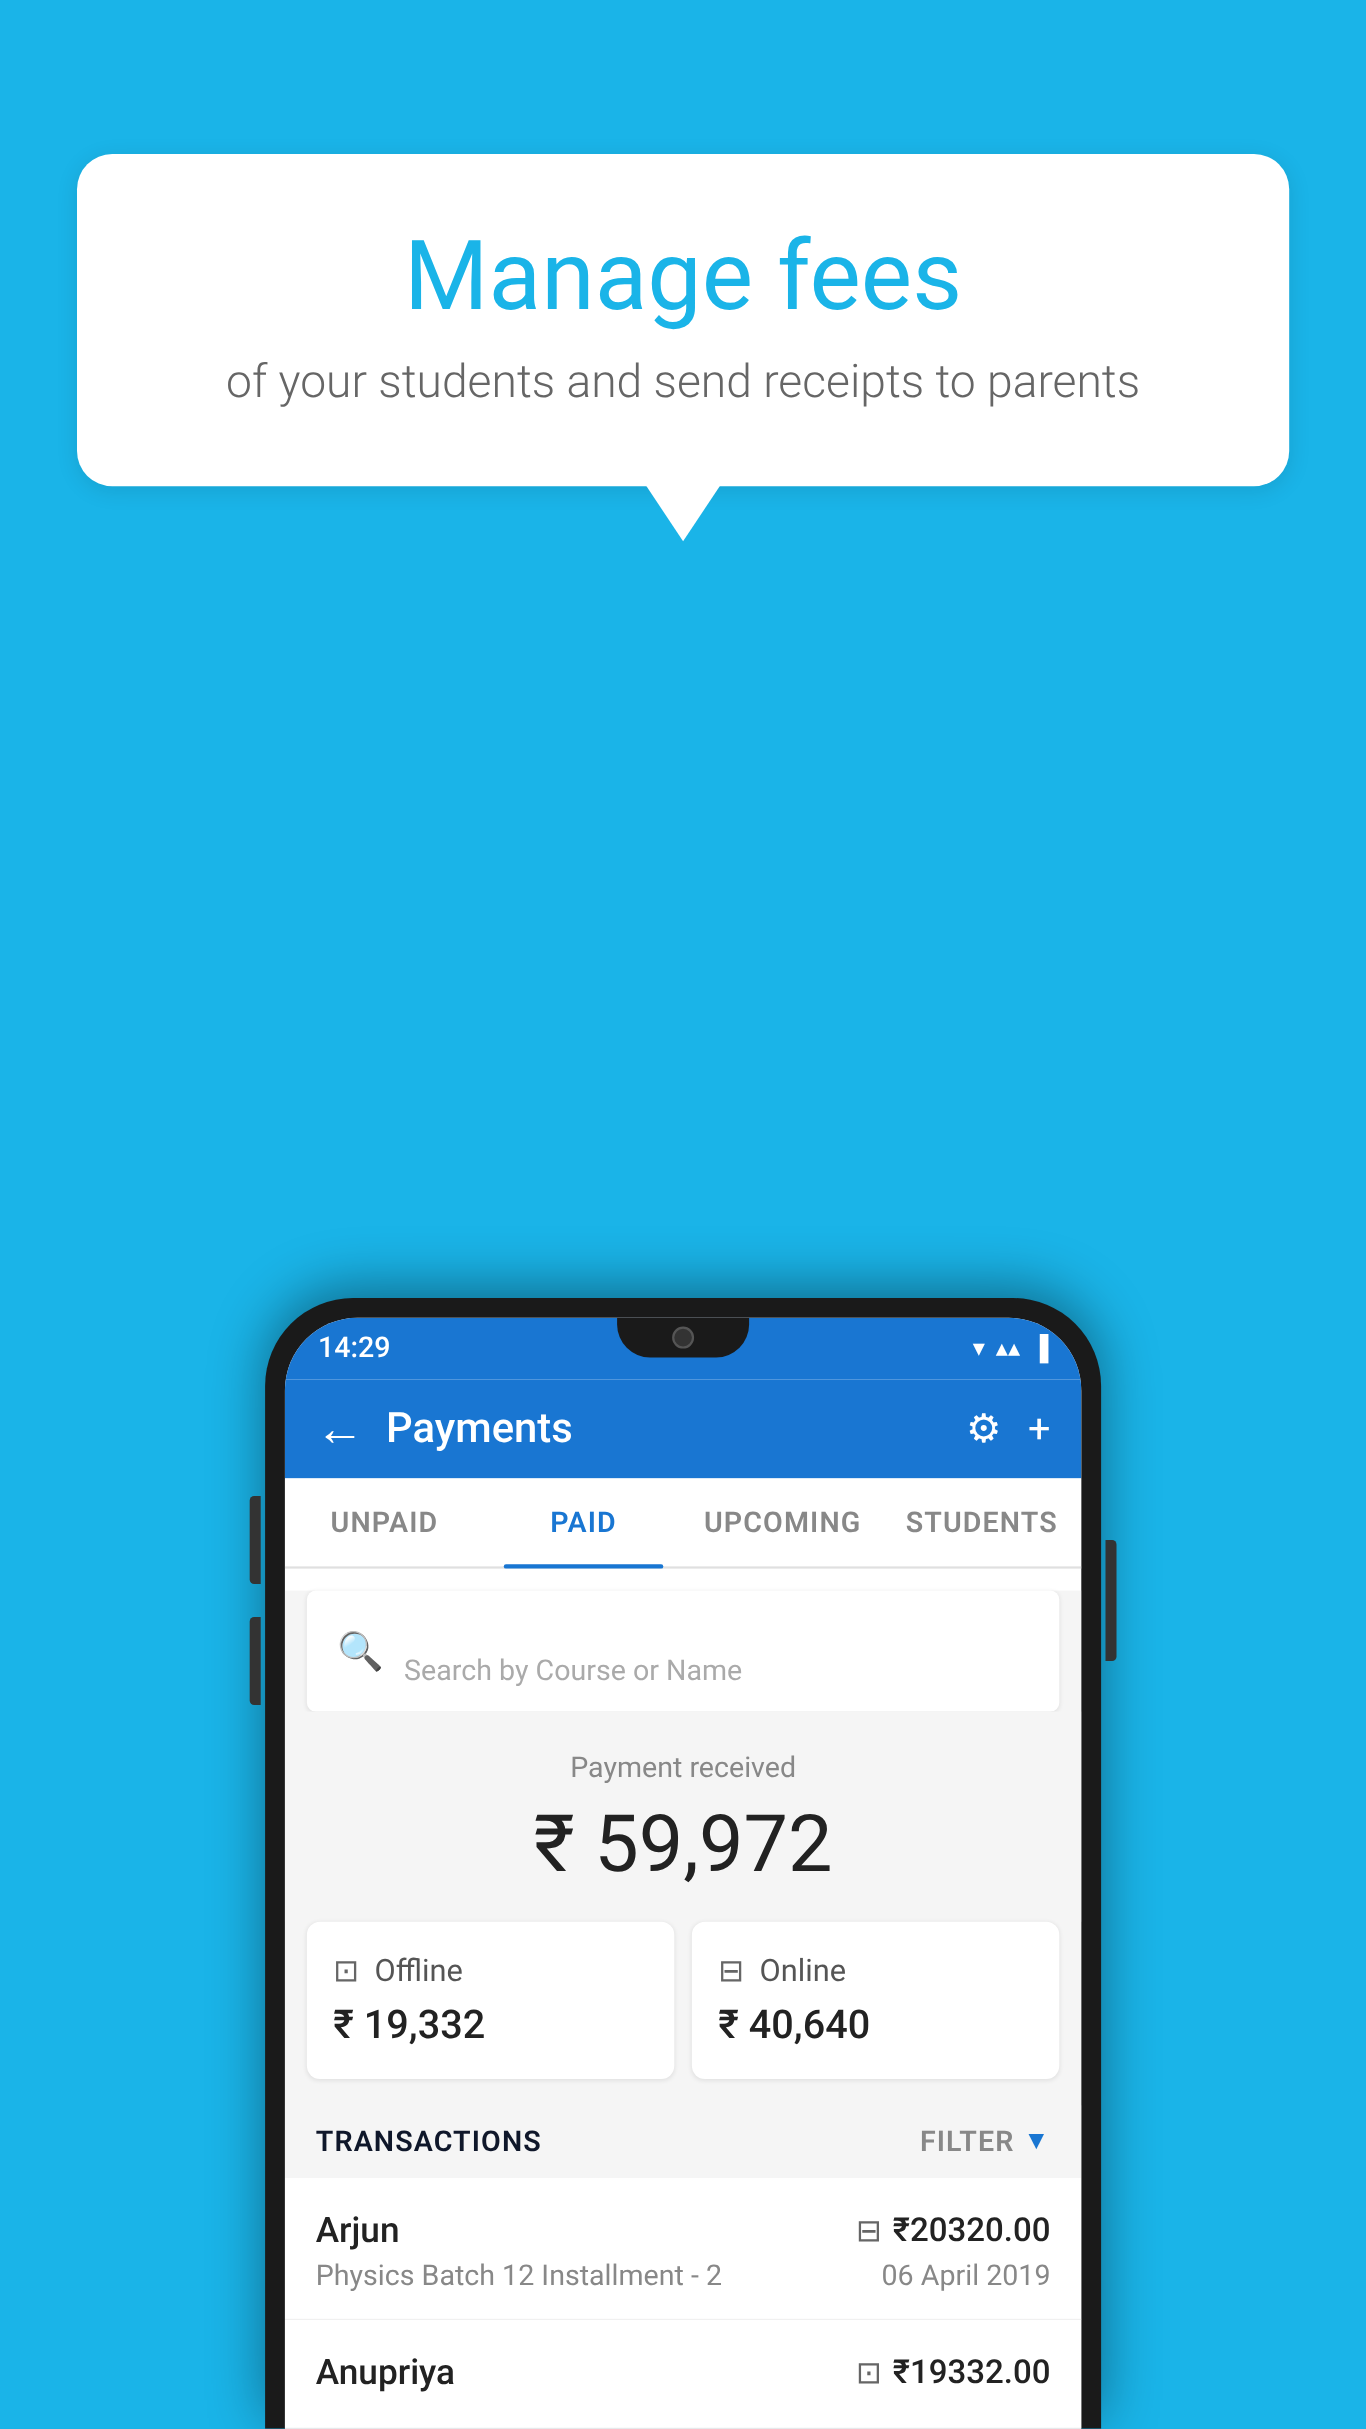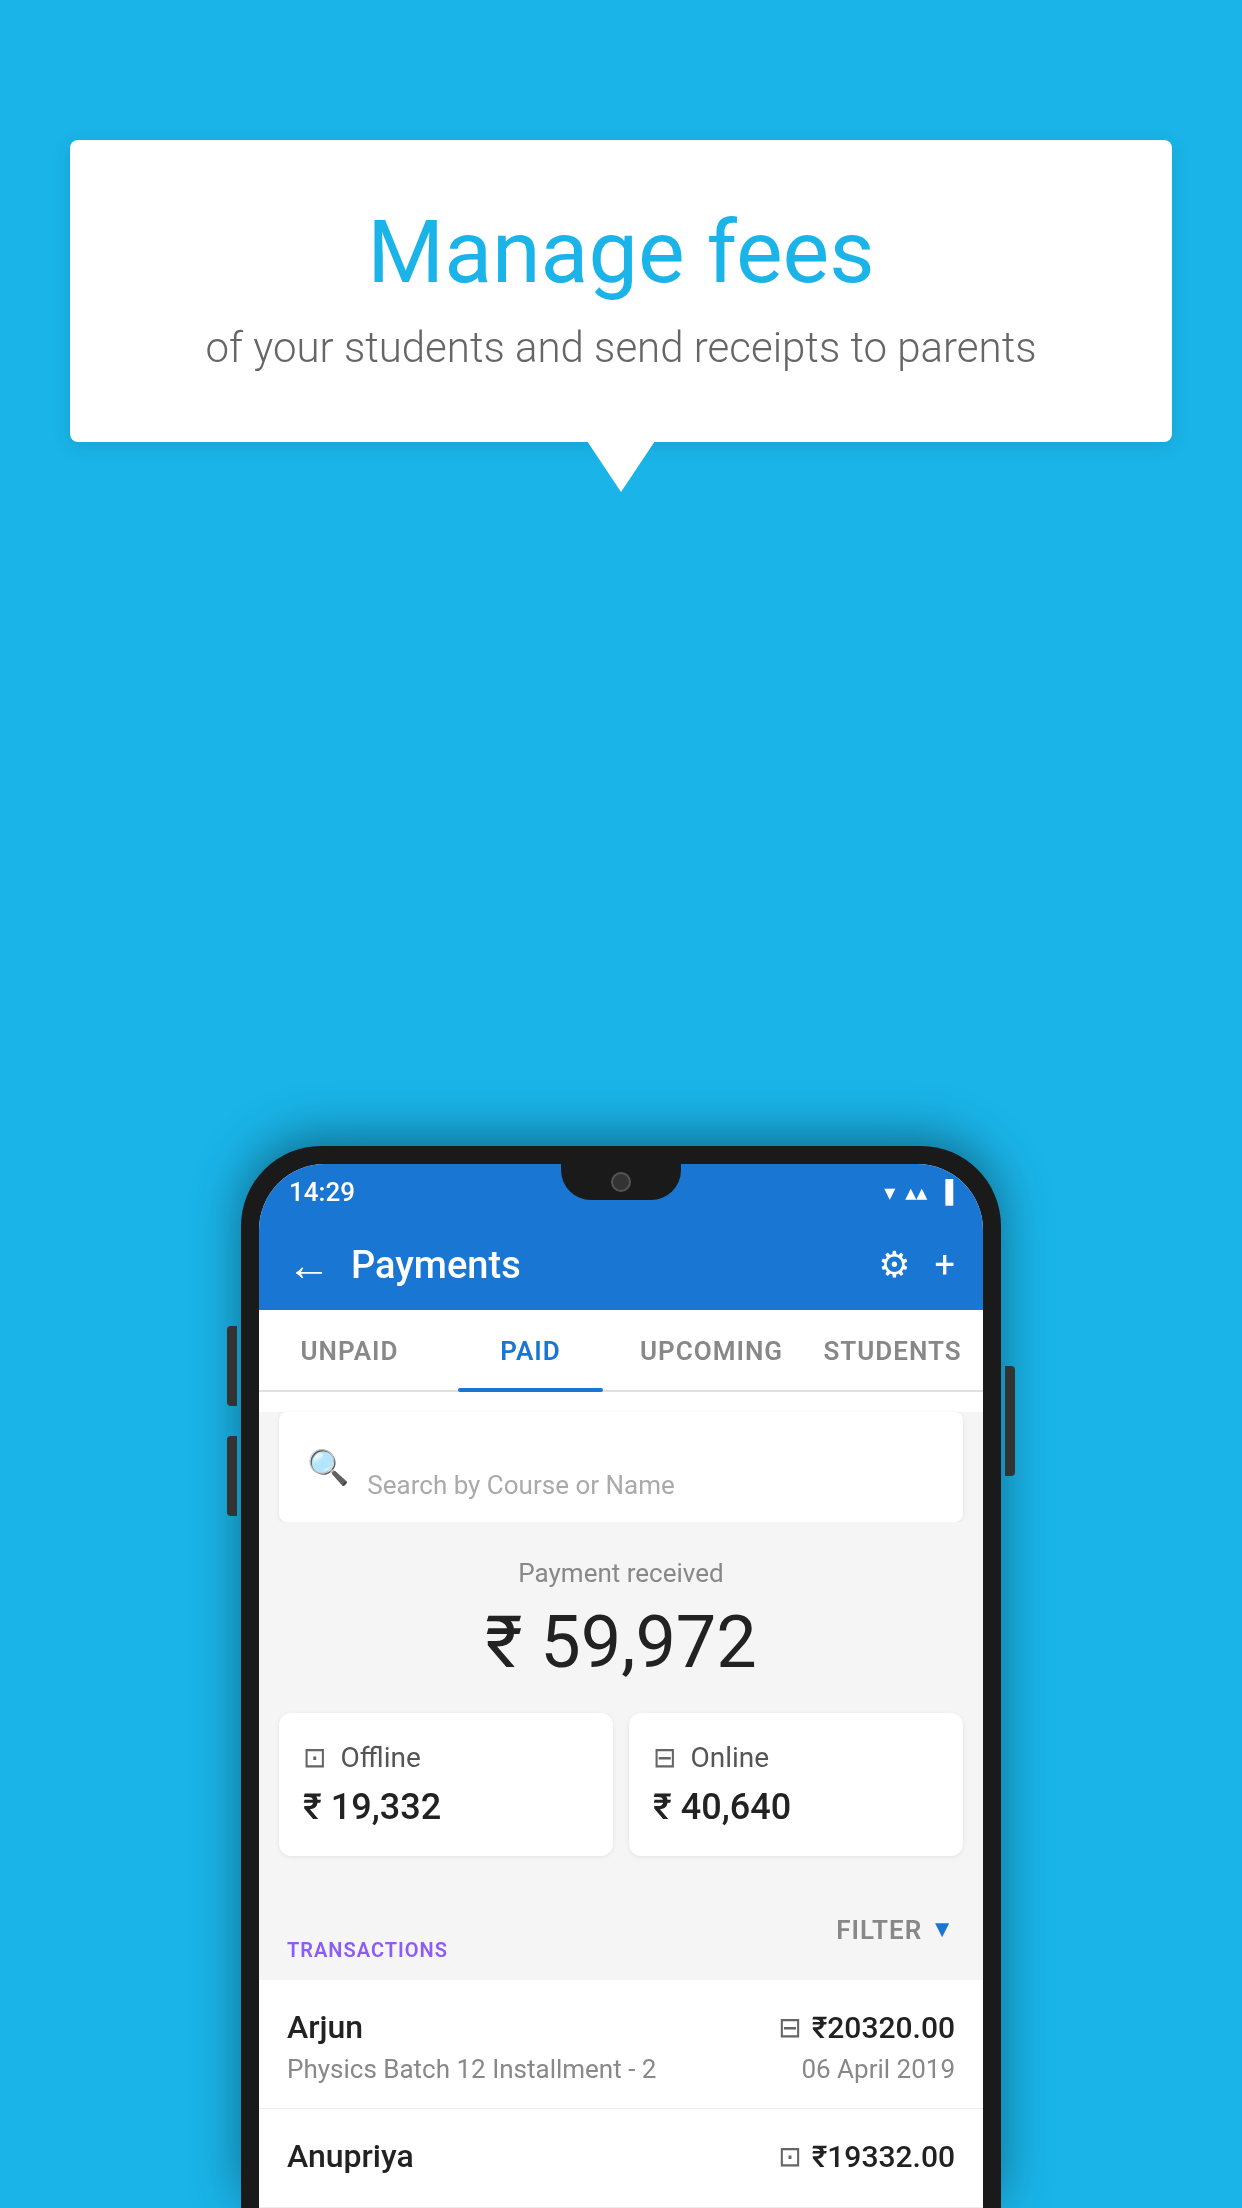--- a/index.html
+++ b/index.html
@@ -17,21 +17,21 @@
     .speech-bubble-container {
       position: absolute;
       top: 140px;
       left: 70px;
       right: 70px;
       z-index: 10;
     }
 
     .speech-bubble {
       background: white;
-      border-radius: 8px;
+      border-radius: 32px;
       padding: 60px 80px 70px;
       text-align: center;
       position: relative;
       box-shadow: 0 4px 20px rgba(0,0,0,0.1);
     }
 
     .speech-bubble::after {
       content: '';
       position: absolute;
       bottom: -50px;
@@ -292,25 +292,24 @@
     
     .transactions-header {
       display: flex;
       justify-content: space-between;
       align-items: center;
       padding: 18px 28px;
       background: #f5f5f5;
     }
 
     .transactions-label {
-      font-size: 20px;
-      color: #8b5cf6;
+      font-size: 26px;
+      color: #0f172a;
       font-weight: 600;
       letter-spacing: 1px;
-      margin-top: 40px;
     }
 
     .filter-label {
       font-size: 26px;
       color: #888;
       font-weight: 600;
       letter-spacing: 1px;
       display: flex;
       align-items: flex-start;
       gap: 8px;

